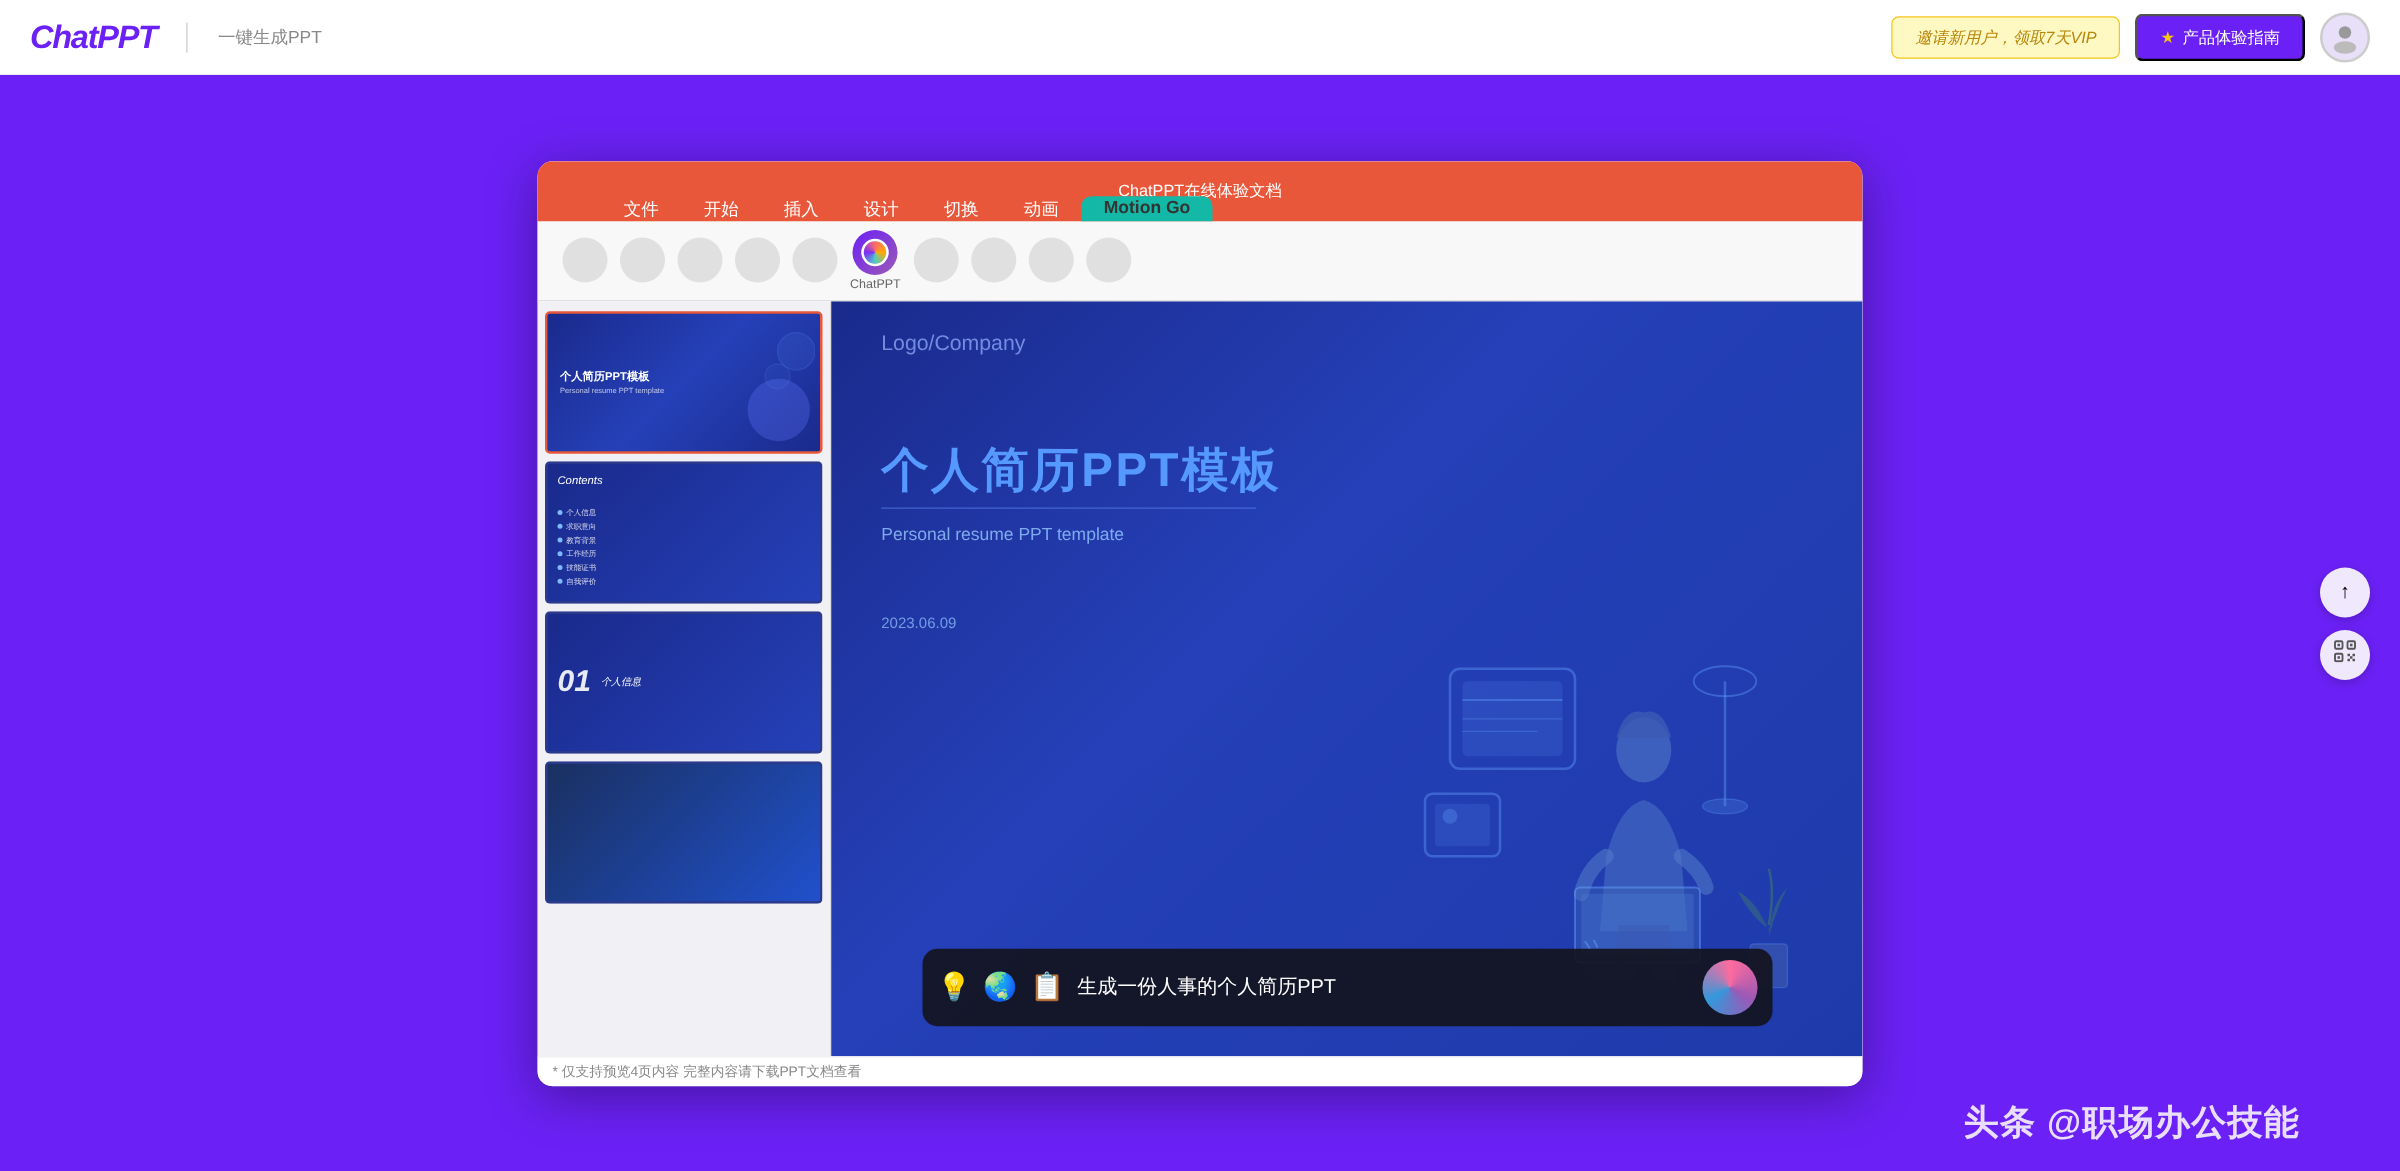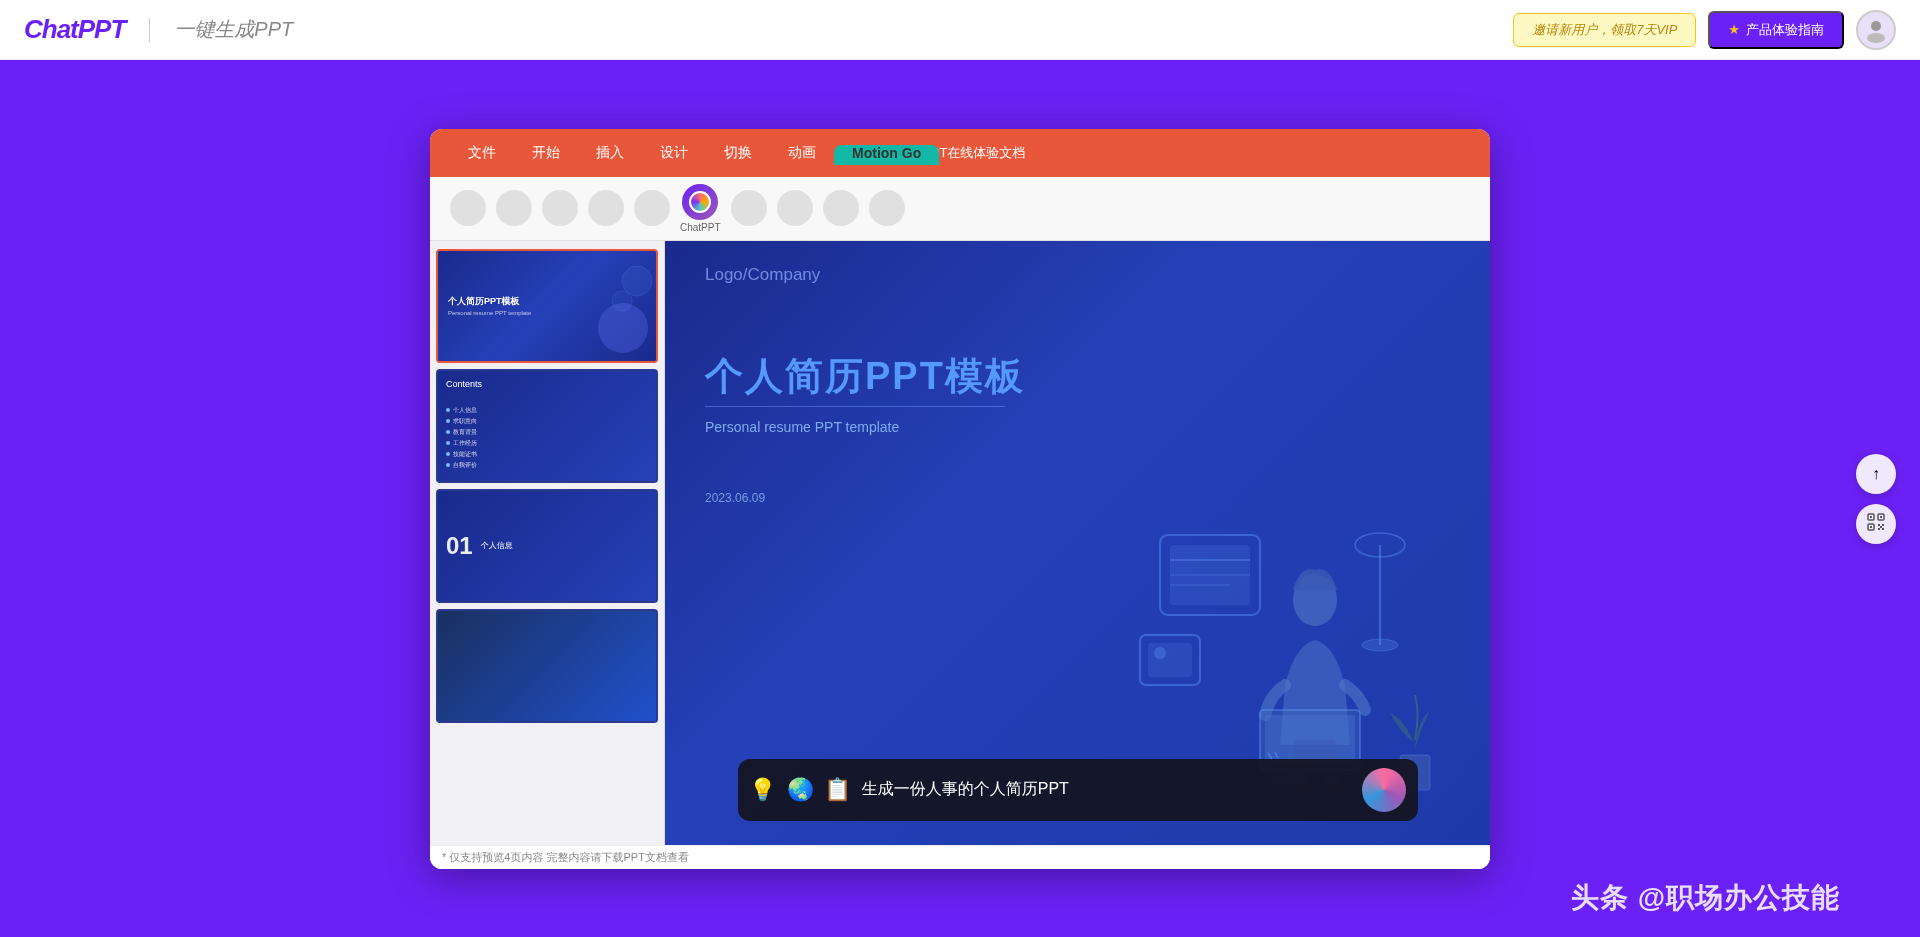--- a/index.html
+++ b/index.html
@@ -32,23 +32,22 @@
       font-style: italic;
       letter-spacing: -1px;
     }
     .topbar-divider {
       width: 1px;
       height: 24px;
       background: #ccc;
       margin: 0 8px;
     }
     .topbar-subtitle {
-      font-size: 20px;
+      font-size: 14px;
       color: #888;
-      font-style: italic;
     }
     .topbar-right {
       margin-left: auto;
       display: flex;
       align-items: center;
       gap: 12px;
     }
     .btn-invite {
       border: 1.5px solid #F5C518;
       color: #B8860B;
@@ -121,23 +120,24 @@
       left: 50%;
       transform: translateX(-50%);
       color: #fff;
       font-size: 13px;
       line-height: 48px;
       pointer-events: none;
       white-space: nowrap;
     }
     .menu-tabs {
       display: flex;
-      align-items: center;
+      align-items: flex-end;
       padding: 0 20px;
       gap: 0;
+      margin-left: 31px;
     }
     .menu-tab {
       color: #fff;
       font-size: 14px;
       padding: 0 18px;
       display: flex;
       align-items: center;
       cursor: pointer;
       position: relative;
       white-space: nowrap;
@@ -268,20 +268,21 @@
     
     .slide2-bg {
       width: 100%;
       height: 100%;
       background: linear-gradient(135deg, #1a2a8c 0%, #2540b8 100%);
       padding: 8px;
     }
     .slide2-title {
       color: #fff;
       font-size: 9px;
+      font-style: italic;
       margin-bottom: 16px;
     }
     .slide2-item {
       color: rgba(255,255,255,0.8);
       font-size: 6px;
       padding: 1px 0;
     }
     .slide2-dot {
       display: inline-block;
       width: 4px;
@@ -293,20 +294,21 @@
 
     
     .slide3-bg {
       width: 100%;
       height: 100%;
       background: linear-gradient(135deg, #1a2a8c 0%, #2540b8 100%);
       padding: 8px;
       display: flex;
       align-items: center;
       gap: 8px;
+      font-style: italic;
     }
     .slide3-num {
       font-size: 24px;
       font-weight: bold;
       color: #fff;
       opacity: 0.9;
     }
     .slide3-text {
       color: #fff;
       font-size: 8px;

